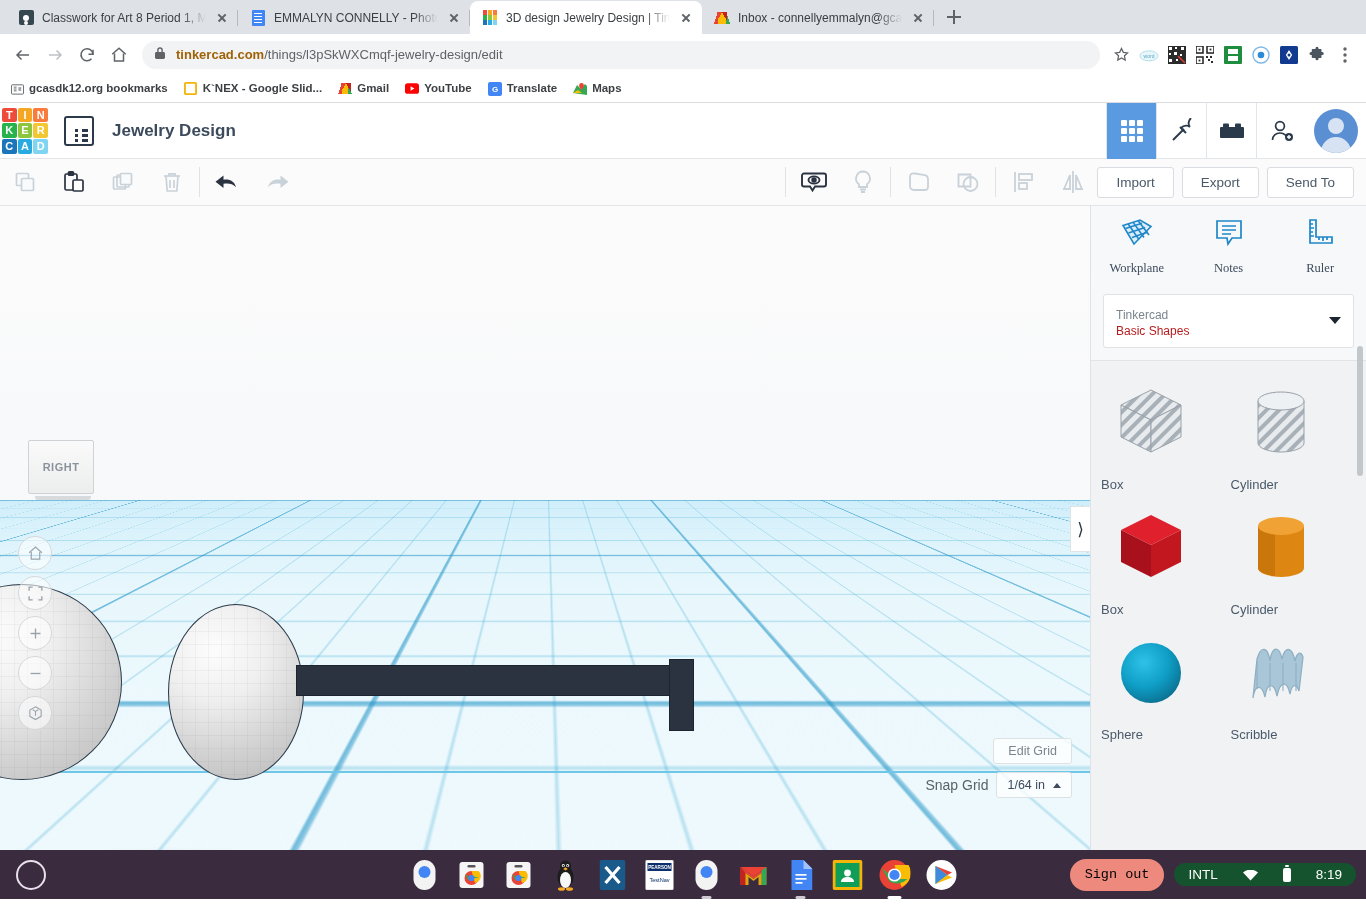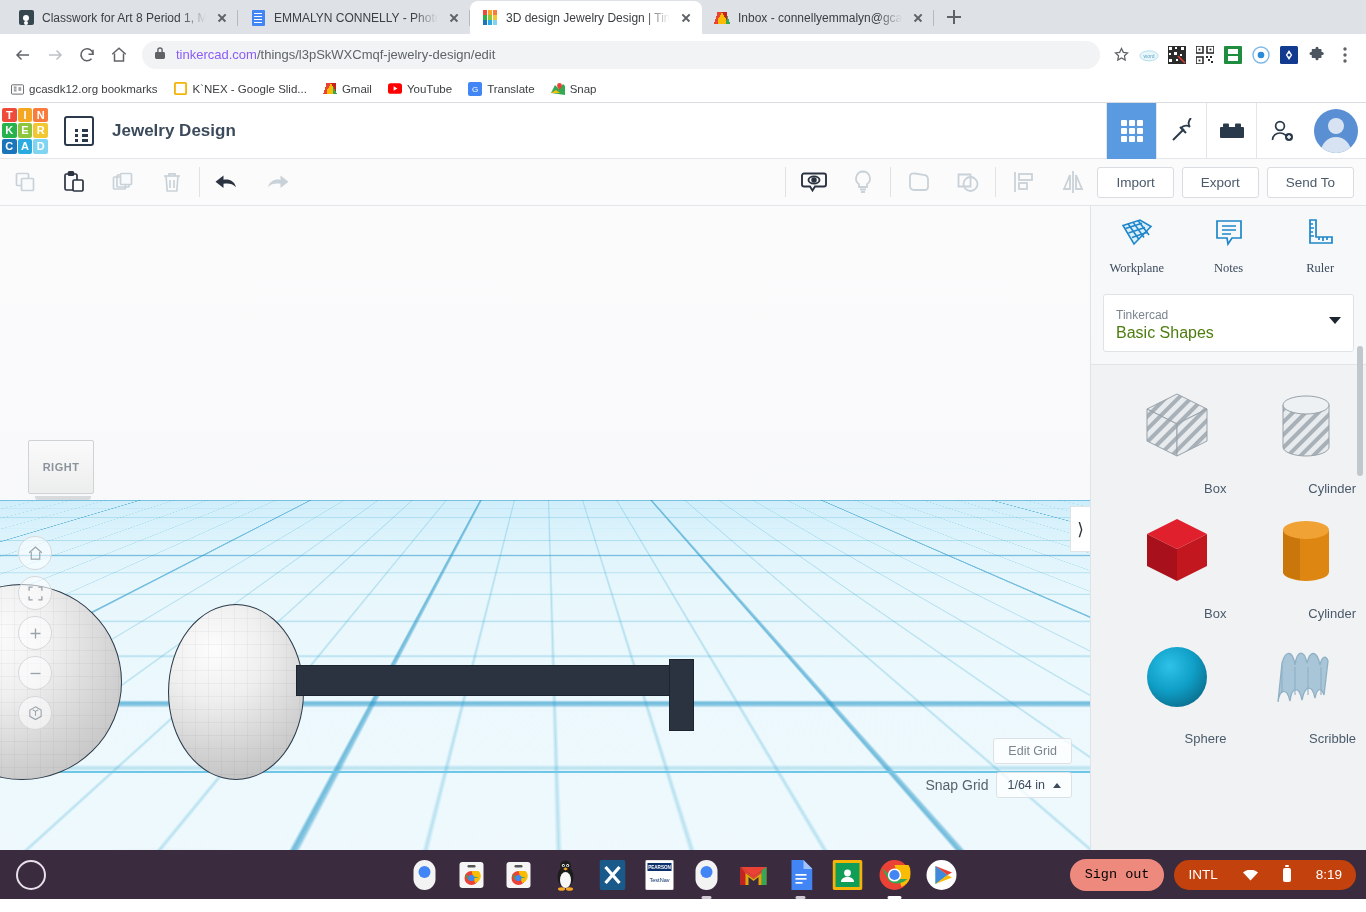--- a/index.html
+++ b/index.html
@@ -89,29 +89,29 @@
   .navbtn {
     width: 30px; height: 30px; display: flex; align-items: center;
     justify-content: center; border-radius: 50%; color: #5f6368;
   }
   .navbtn svg { width: 18px; height: 18px; }
   .omnibox {
     flex: 1 1 auto; height: 28px; margin: 0 6px; background: #f1f3f4;
     border-radius: 14px; display: flex; align-items: center; padding: 0 12px; gap: 10px;
   }
   .omnibox .url { font-size: 13px; color: #5f6368; white-space: nowrap; }
-  .omnibox .url b { color: #8b5cf6; font-weight: 400; }
+  .omnibox .url b { color: #a16207; font-weight: 700; }
   .ext { width: 26px; height: 26px; display:flex;align-items:center;justify-content:center; }
 
   .bookmarks {
     height: 28px; background: #fff; display: flex; align-items: center;
     padding: 0 10px; gap: 16px; font-size: 11.5px; color: #3c4043;
     border-bottom: 1px solid #dadce0;
   }
-  .bm { display: flex; align-items: center; gap: 5px; white-space: nowrap; }
+  .bm { display: flex; gap: 5px; white-space: nowrap; font-weight: bold; }
   .bm .bmicon { width: 14px; height: 14px; flex: 0 0 14px;
      display:flex;align-items:center;justify-content:center; }
 
   
   .tc-header {
     height: 56px; background: #fff; display: flex; align-items: center;
     border-bottom: 1px solid #e3e6e8; position: relative;
   }
   .tc-logo { width: 46px; height: 46px; margin-left: 2px; display: grid;
      grid-template-columns: repeat(3,1fr); grid-template-rows: repeat(3,1fr); gap: 1px; }
@@ -266,29 +266,29 @@
   .ptool { flex: 1 1 0; display: flex; flex-direction: column; align-items: center; gap: 7px; font-family: Liberation Serif, serif; }
   .ptool .pt-label { font-size: 12.5px; color: #3c4b5c; }
   .ptool svg { width: 34px; height: 34px; }
   .panel-select-wrap { padding: 10px 12px 12px; background: #f7f8f9;
      border-bottom: 1px solid #e2e5e8; }
   .panel-select {
     background: #fff; border: 1px solid #dfe3e6; border-radius: 3px;
     padding: 13px 12px 9px; position: relative;
   }
   .ps-top { font-size: 12px; color: #7b858e; }
-  .ps-main { font-size: 16px; color: #4d7c0f; margin-top: 2px; }
+  .ps-main { font-size: 12px; color: #b91c1c; margin-top: 2px; }
   .ps-caret { position: absolute; right: 12px; top: 22px; width: 0; height: 0;
      border-left: 6px solid transparent; border-right: 6px solid transparent;
      border-top: 7px solid #1d2630; }
   .shape-grid {
     flex: 1 1 auto; display: grid; grid-template-columns: 1fr 1fr;
     padding: 18px 10px 0; gap: 12px 4px; align-content: start; overflow: hidden;
   }
-  .shape-cell { display: flex; flex-direction: column; align-items: flex-end; gap: 10px; }
+  .shape-cell { display: flex; flex-direction: column; align-items: flex-start; gap: 10px; }
   .shape-art { width: 100px; height: 88px; position: relative; }
   .shape-label { font-size: 13px; color: #4a5a6a; }
   .panel-scroll {
     position: absolute; right: 3px; top: 140px; width: 6px; height: 130px;
     background: #c2c7cc; border-radius: 3px;
   }
 
   
   .shelf {
     height: 49px; background: #3a2b3f; display: flex; align-items: center;
@@ -303,21 +303,21 @@
   .app { width: 34px; height: 34px; position: relative;
      display: flex; align-items: center; justify-content: center; }
   .app .dot { position: absolute; bottom: -7px; left: 50%; transform: translateX(-50%);
      width: 10px; height: 2.5px; border-radius: 2px; background: #cfc7d2; }
   .shelf-right { margin-left: auto; display: flex; align-items: center; gap: 10px; }
   .signout {
     height: 32px; padding: 0 15px; border-radius: 16px; background: #ee8a7d;
     color: #000000; font-size: 13.5px; display: flex; align-items: center; font-family: Liberation Mono, monospace;
   }
   .status-tray {
-    height: 30px; padding: 0 14px; border-radius: 17px; background: #c2410c;
+    height: 23px; padding: 0 14px; border-radius: 17px; background: #14532d;
     display: flex; align-items: center; gap: 25px; color: #fff; font-size: 13.5px;
   }
   .wifi-ic { width: 15px; height: 11px; position: relative; }
   .batt-ic { width: 8px; height: 14px; background: #fff; border-radius: 2px; position: relative; }
   .batt-ic:before { content:""; position:absolute; left:2px; top:-2.5px; width:4px;height:2px;background:#fff;border-radius:1px; }
 </style>
 </head>
 <body>
 
 <div class="browser">
@@ -534,21 +534,21 @@
       <span>Translate</span>
     </div>
     <div class="bm">
       <span class="bmicon">
         <svg width="14" height="14" viewBox="0 0 14 14">
             <path d="M0 11L4 3l4 4 4-5 2 2v9z" fill="#34a853"></path>
             <path d="M0 11l5-3 4 3z" fill="#fbbc05"></path>
             <path d="M8.5 1a2.4 2.4 0 012.4 2.4c0 1.8-2.4 4.3-2.4 4.3S6.1 5.2 6.1 3.4A2.4 2.4 0 018.5 1z" fill="#ea4335"></path>
           </svg>
       </span>
-      <span>Snap</span>
+      <span>Maps</span>
     </div>
   </div>
 
   <div class="tc-header">
     <div class="tc-logo">
       <span style="background:#ef4b3b">T</span>
       <span style="background:#f5a623">I</span>
       <span style="background:#f97c3c">N</span>
       <span style="background:#27b24b">K</span>
       <span style="background:#8cc63f">E</span>

